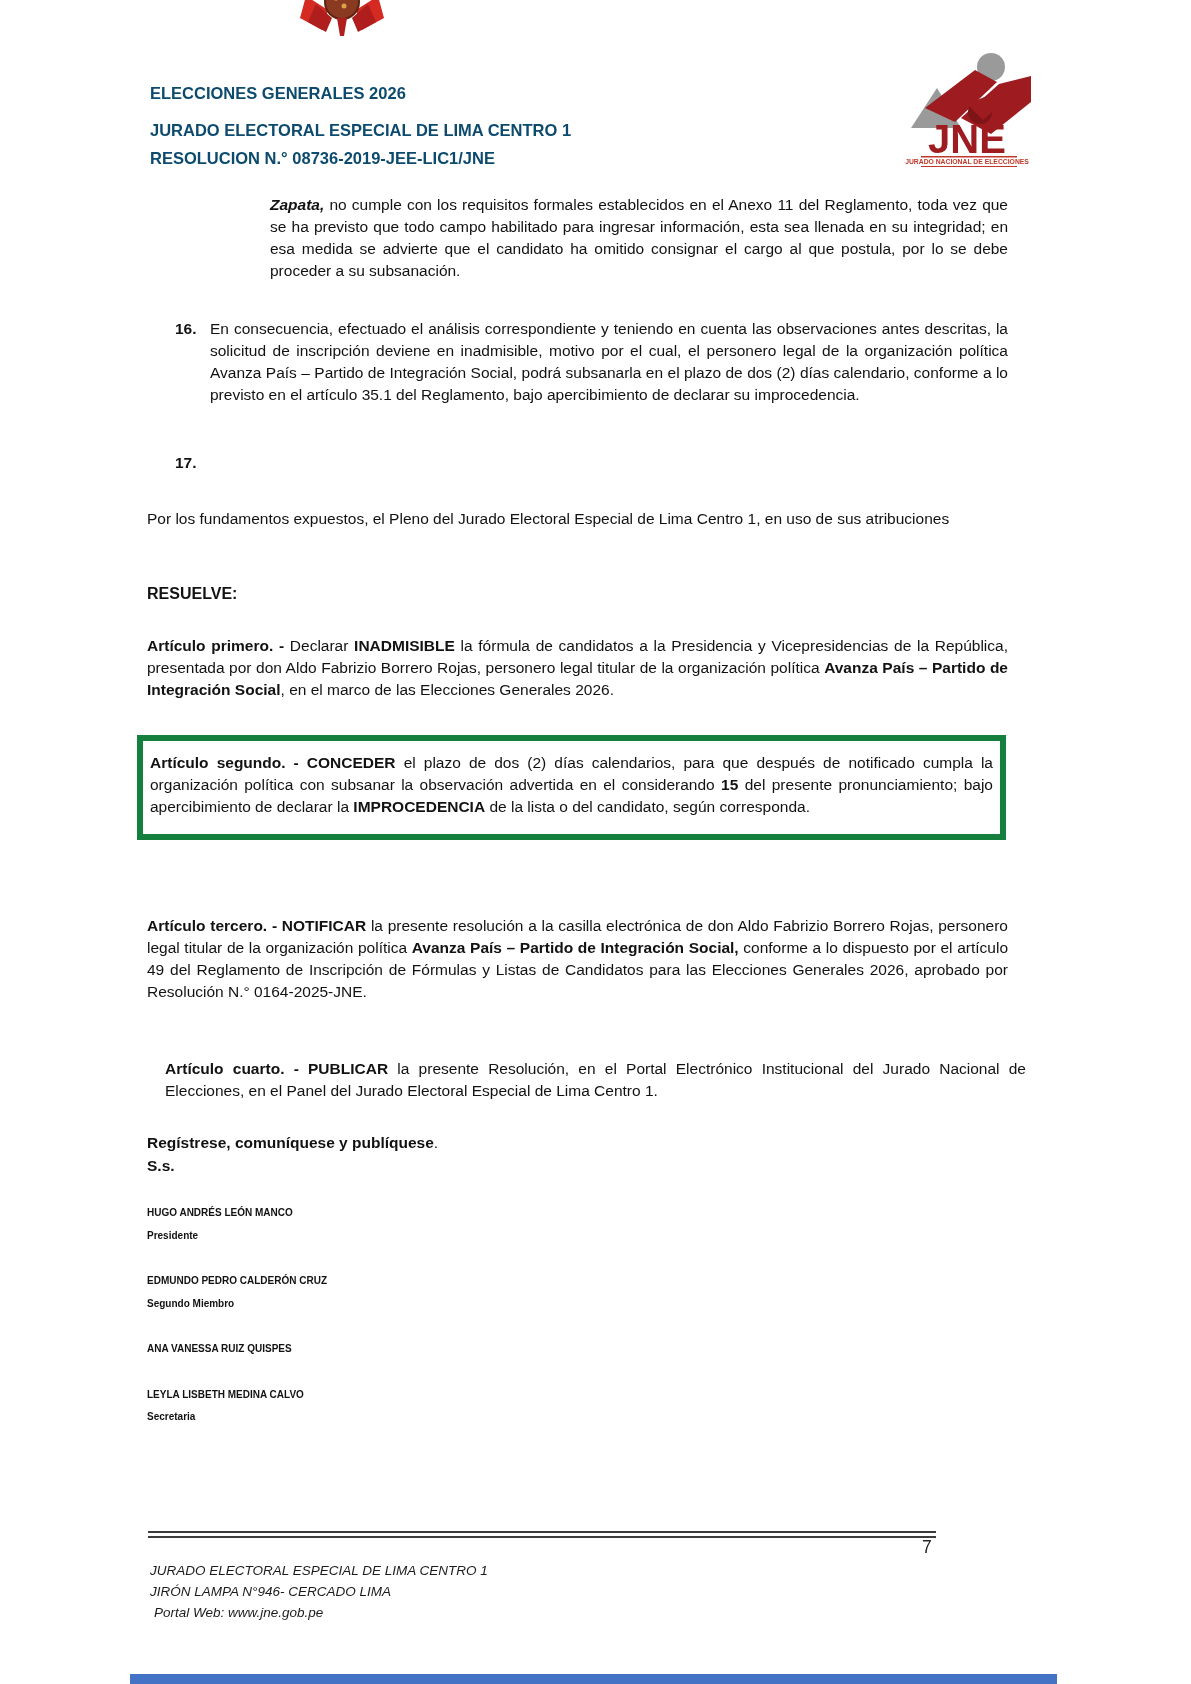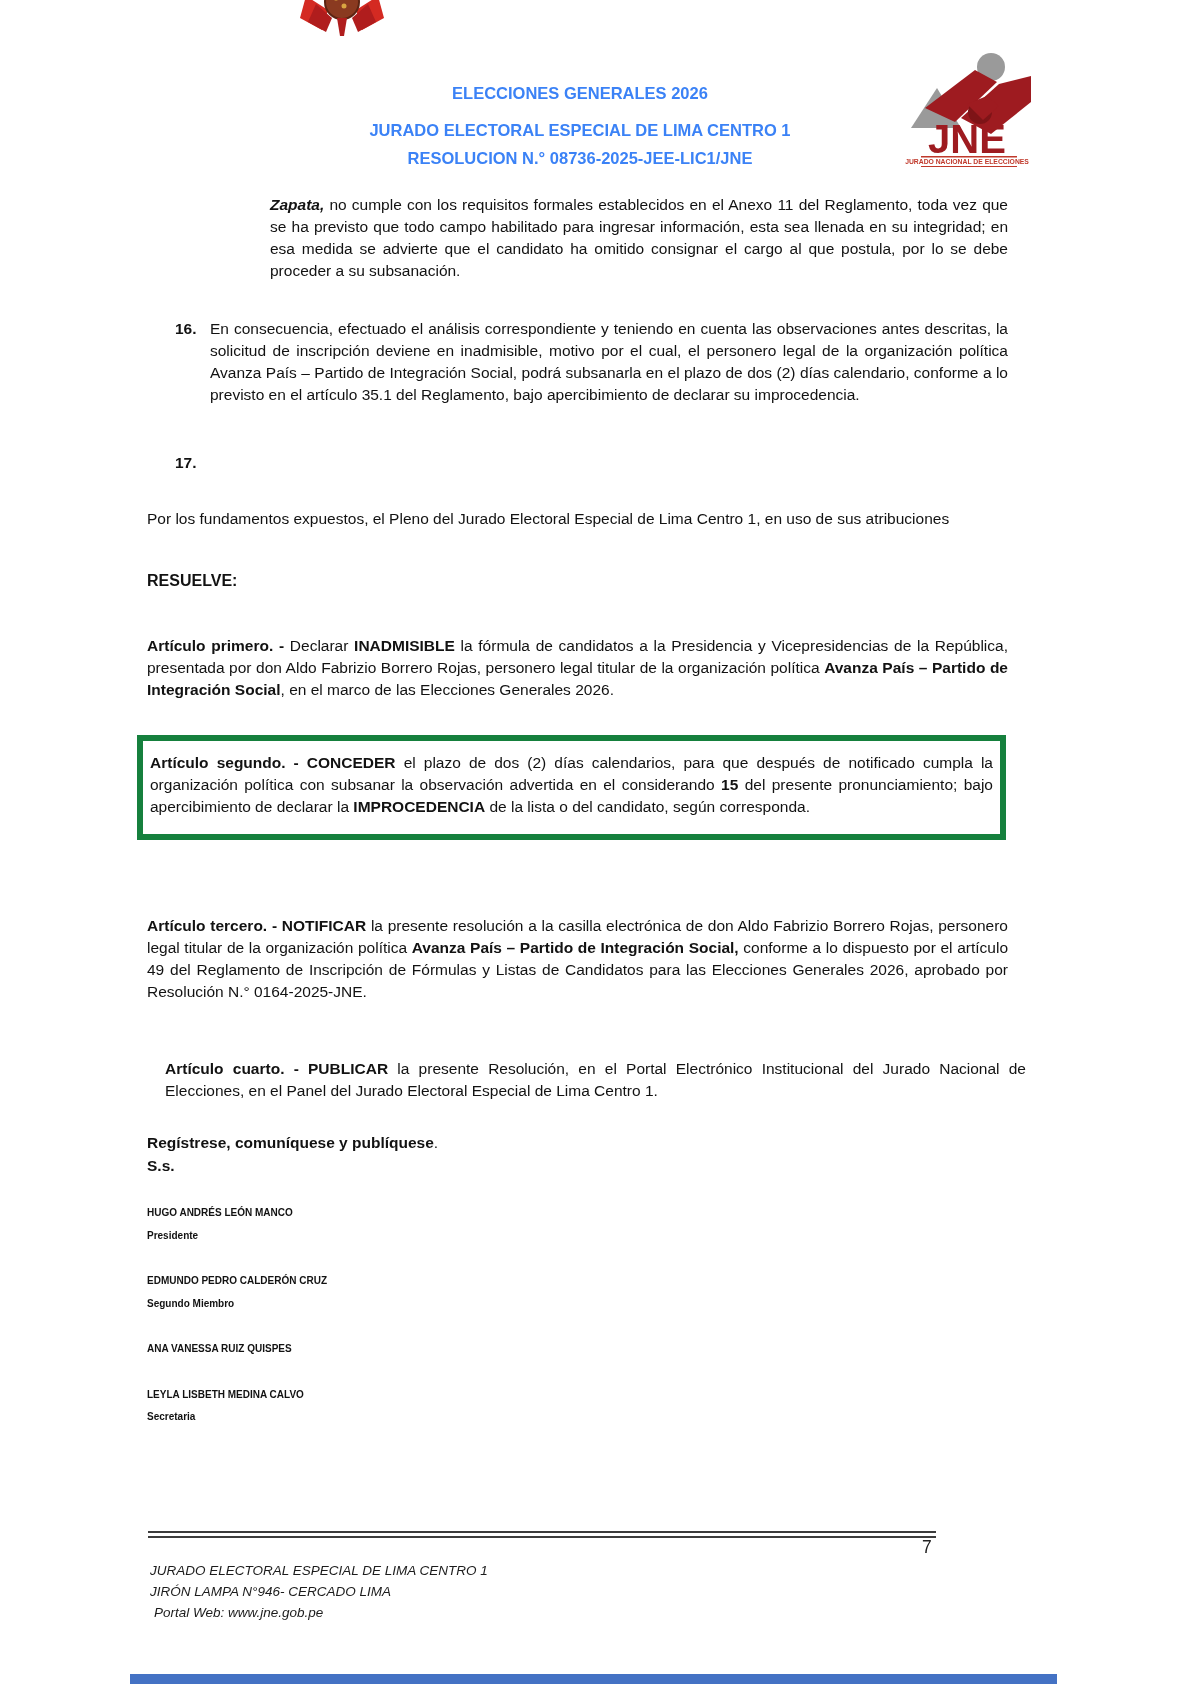--- a/index.html
+++ b/index.html
@@ -4,32 +4,32 @@
 <style>
   html,body{margin:0;padding:0;background:#ffffff;}
   .page{
     position:relative;width:1191px;height:1684px;background:#ffffff;overflow:hidden;
     font-family:"Liberation Sans", sans-serif;color:#121212;
   }
   .abs{position:absolute;}
   .b{font-weight:700;}
   .i{font-style:italic;margin-top:40px;}
   .just{text-align:justify;font-size:15.5px;line-height:22px;}
-  .header-block{left:150px;top:83px;width:860px;text-align:center;font-weight:700;font-size:16.5px;color:#3b82f6;}
+  .header-block{left:150px;top:83px;width:860px;font-weight:700;font-size:16.5px;color:#0c4a6e;}
   .header-line1{margin-bottom:13px;line-height:20px;}
   .header-sub{line-height:28px;}
   .crest{left:296px;top:-34px;width:92px;height:74px;}
   .jne-logo{left:903px;top:50px;width:128px;height:118px;}
   .para-zapata{left:270px;top:194px;width:738px;}
   .num-item{left:147px;width:861px;padding-left:63px;box-sizing:border-box;}
   .num-item .num{position:absolute;left:28px;top:0;font-weight:700;}
   .item16{top:318px;}
   .item17{top:452px;}
   .preamble{left:147px;top:508px;width:861px;}
-  .resuelve{left:147px;top:572px;font-weight:700;font-size:16px;}
+  .resuelve{left:147px;top:585px;font-weight:700;font-size:16px;}
   .art1{left:147px;top:635px;width:861px;}
   .redbox{left:137px;top:735px;width:869px;border:6px solid #15803d;box-sizing:border-box;
           padding:11px 7px 16px 7px;background:#ffffff;}
   .art3{left:147px;top:915px;width:861px;}
   .art4{left:141px;top:1058px;width:861px;margin-left:24px;}
   .registrese{left:147px;top:1131px;width:861px;font-size:15.5px;line-height:23px;}
   .signatures{left:147px;top:1202px;width:600px;}
   .sig-block{margin-bottom:23px;}
   .sig-name,.sig-role{font-weight:700;font-size:10px;line-height:22.5px;}
   .footer-rule{left:148px;top:1531px;width:788px;height:3px;border-top:2px solid #3c3c3c;border-bottom:2px solid #3c3c3c;}
@@ -52,21 +52,21 @@
     <circle cx="40" cy="32" r="2.5" fill="#d9a441"></circle>
     <circle cx="50" cy="28" r="2.5" fill="#d9a441"></circle>
     <circle cx="48" cy="40" r="2.5" fill="#d9a441"></circle>
     <polygon points="41,52 51,52 48,70 44,70" fill="#b01d1d"></polygon>
   </svg>
 
   <div class="abs header-block">
     <div class="header-line1">ELECCIONES GENERALES 2026</div>
     <div class="header-sub">
       <div>JURADO ELECTORAL ESPECIAL DE LIMA CENTRO 1</div>
-      <div>RESOLUCION N.° 08736-2025-JEE-LIC1/JNE</div>
+      <div>RESOLUCION N.° 08736-2019-JEE-LIC1/JNE</div>
     </div>
   </div>
 
   <div class="abs jne-logo">
     <svg width="128" height="118" viewBox="0 0 128 118" aria-hidden="true">
       <circle cx="88" cy="17" r="14" fill="#9a9a9a"></circle>
       <polygon points="8,78 34,38 58,78" fill="#9a9a9a"></polygon>
       <polygon points="22,58 72,20 94,32 52,72" fill="#9e1b20"></polygon>
       <polygon points="128,26 96,34 58,68 88,84 128,52" fill="#9e1b20"></polygon>
       <circle cx="77" cy="62" r="12" fill="#7e1417"></circle>

